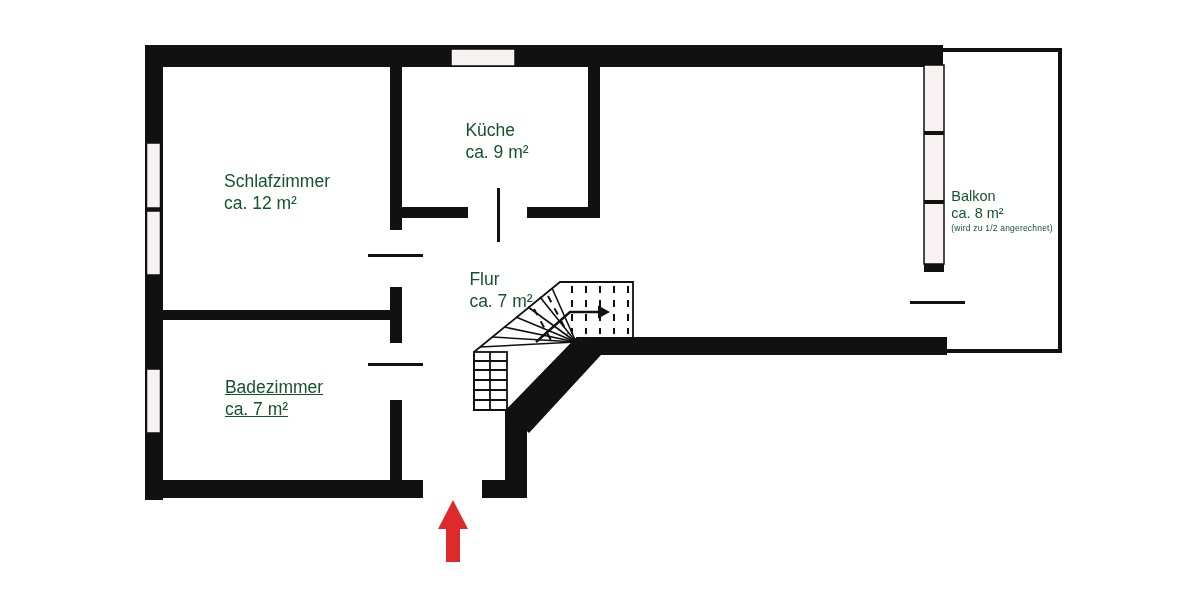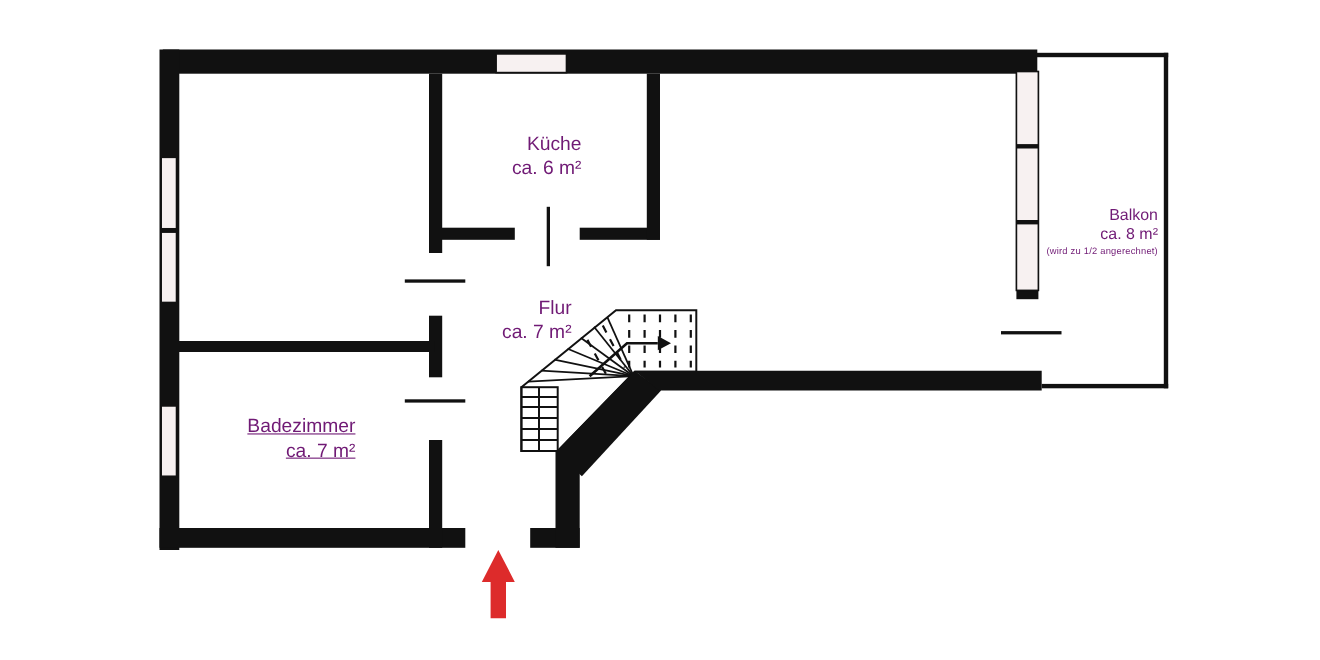--- a/index.html
+++ b/index.html
@@ -7,22 +7,22 @@
     position:relative;
     width:1200px;height:600px;
     background:#ffffff;
     font-family:"Liberation Sans", sans-serif;
     overflow:hidden;
   }
   .plan-svg{position:absolute;left:0;top:0;}
   .room-label{
     position:absolute;
     transform:translateX(-50%);
-    text-align:right;
-    color:#701a75;
+    text-align:left;
+    color:#14532d;
     font-size:17.5px;
     line-height:22px;
     white-space:nowrap;
   }
   .room-label .room-name{font-weight:400;}
   .room-label.small{font-size:14.5px;line-height:17px;}
   .room-label .room-note{font-size:8.5px;line-height:13px;letter-spacing:0.2px;}
 </style>
 </head>
 <body>
@@ -117,28 +117,32 @@
     <g fill="#111111">
       <rect x="368" y="254" width="55" height="3"></rect>
       <rect x="368" y="363" width="55" height="3"></rect>
       <rect x="497" y="188" width="3" height="54"></rect>
       <rect x="910" y="301" width="55" height="3"></rect>
     </g>
 
     <polygon points="453,500 468,529 460,529 460,562 446,562 446,529 438,529" fill="#dd2b2b"></polygon>
   </svg>
 
+  <div class="room-label" style="left:277px;top:170px;">
+    <div class="room-name">Schlafzimmer</div>
+    <div class="room-area">ca. 12 m²</div>
+  </div>
 
   <div class="room-label" style="left:497px;top:119px;">
     <div class="room-name">Küche</div>
-    <div class="room-area">ca. 6 m²</div>
+    <div class="room-area">ca. 9 m²</div>
   </div>
 
 
-  <div class="room-label" style="left:488px;top:268px;">
+  <div class="room-label" style="left:501px;top:268px;">
     <div class="room-name">Flur</div>
     <div class="room-area">ca. 7 m²</div>
   </div>
 
   <div class="room-label" style="left:274px;top:376px;text-decoration:underline;">
     <div class="room-name">Badezimmer</div>
     <div class="room-area">ca. 7 m²</div>
   </div>
 
   <div class="room-label small" style="left:1002px;top:188px;">

